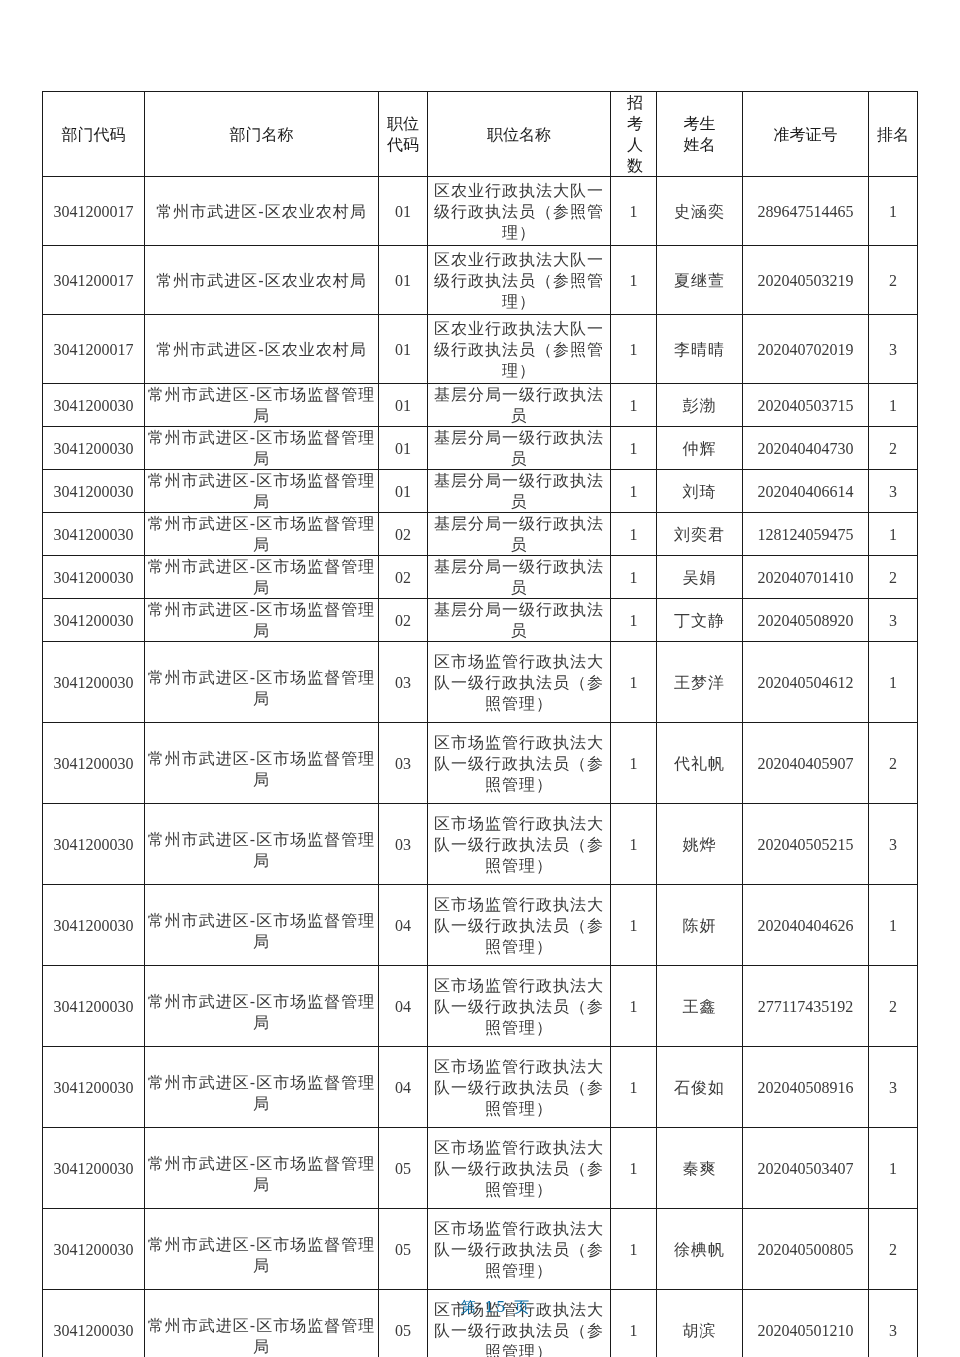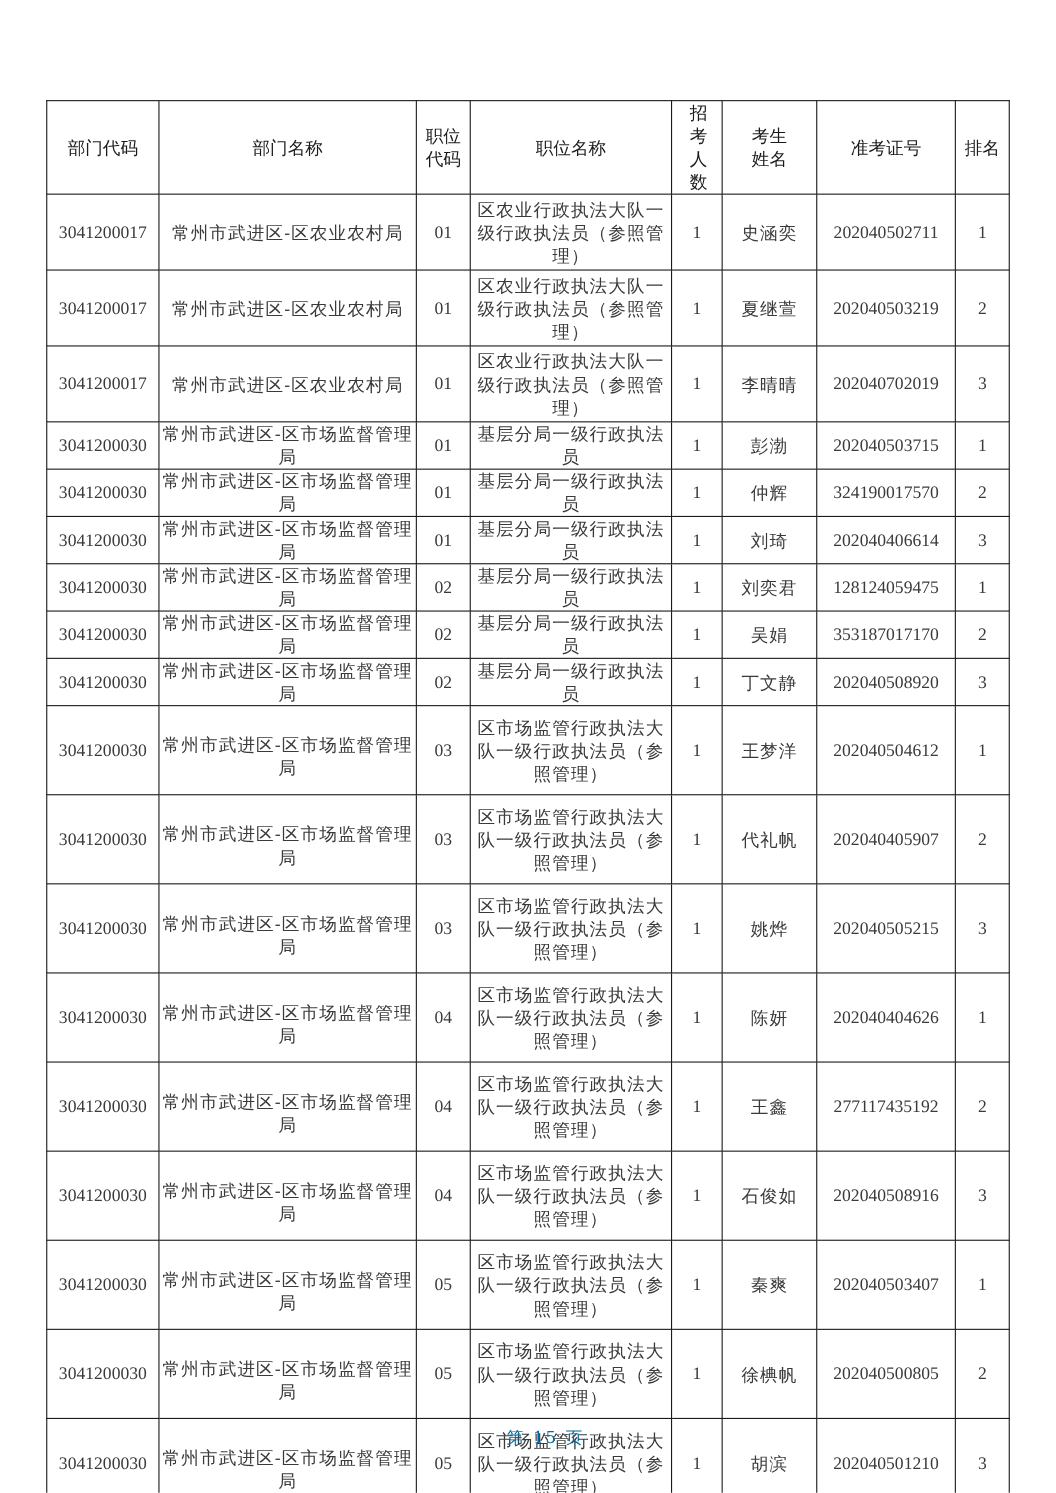--- a/index.html
+++ b/index.html
@@ -115,21 +115,21 @@
       </tr>
     </thead>
     <tbody id="table-body">
         <tr class="h3">
           <td class="mixed">3041200017</td>
           <td class="cjk dept-name single">常州市武进区-区农业农村局</td>
           <td class="mixed">01</td>
           <td class="cjk">区农业行政执法大队一级行政执法员（参照管理）</td>
           <td class="mixed">1</td>
           <td class="cjk">史涵奕</td>
-          <td class="mixed">202040502711</td>
+          <td class="mixed">289647514465</td>
           <td class="mixed">1</td>
         </tr>
         <tr class="h3">
           <td class="mixed">3041200017</td>
           <td class="cjk dept-name single">常州市武进区-区农业农村局</td>
           <td class="mixed">01</td>
           <td class="cjk">区农业行政执法大队一级行政执法员（参照管理）</td>
           <td class="mixed">1</td>
           <td class="cjk">夏继萱</td>
           <td class="mixed">202040503219</td>
@@ -155,21 +155,21 @@
           <td class="mixed">202040503715</td>
           <td class="mixed">1</td>
         </tr>
         <tr class="h2">
           <td class="mixed">3041200030</td>
           <td class="cjk dept-name">常州市武进区-区市场监督管理局</td>
           <td class="mixed">01</td>
           <td class="cjk">基层分局一级行政执法员</td>
           <td class="mixed">1</td>
           <td class="cjk">仲辉</td>
-          <td class="mixed">324190017570</td>
+          <td class="mixed">202040404730</td>
           <td class="mixed">2</td>
         </tr>
         <tr class="h2">
           <td class="mixed">3041200030</td>
           <td class="cjk dept-name">常州市武进区-区市场监督管理局</td>
           <td class="mixed">01</td>
           <td class="cjk">基层分局一级行政执法员</td>
           <td class="mixed">1</td>
           <td class="cjk">刘琦</td>
           <td class="mixed">202040406614</td>
@@ -185,21 +185,21 @@
           <td class="mixed">128124059475</td>
           <td class="mixed">1</td>
         </tr>
         <tr class="h2">
           <td class="mixed">3041200030</td>
           <td class="cjk dept-name">常州市武进区-区市场监督管理局</td>
           <td class="mixed">02</td>
           <td class="cjk">基层分局一级行政执法员</td>
           <td class="mixed">1</td>
           <td class="cjk">吴娟</td>
-          <td class="mixed">353187017170</td>
+          <td class="mixed">202040701410</td>
           <td class="mixed">2</td>
         </tr>
         <tr class="h2">
           <td class="mixed">3041200030</td>
           <td class="cjk dept-name">常州市武进区-区市场监督管理局</td>
           <td class="mixed">02</td>
           <td class="cjk">基层分局一级行政执法员</td>
           <td class="mixed">1</td>
           <td class="cjk">丁文静</td>
           <td class="mixed">202040508920</td>

